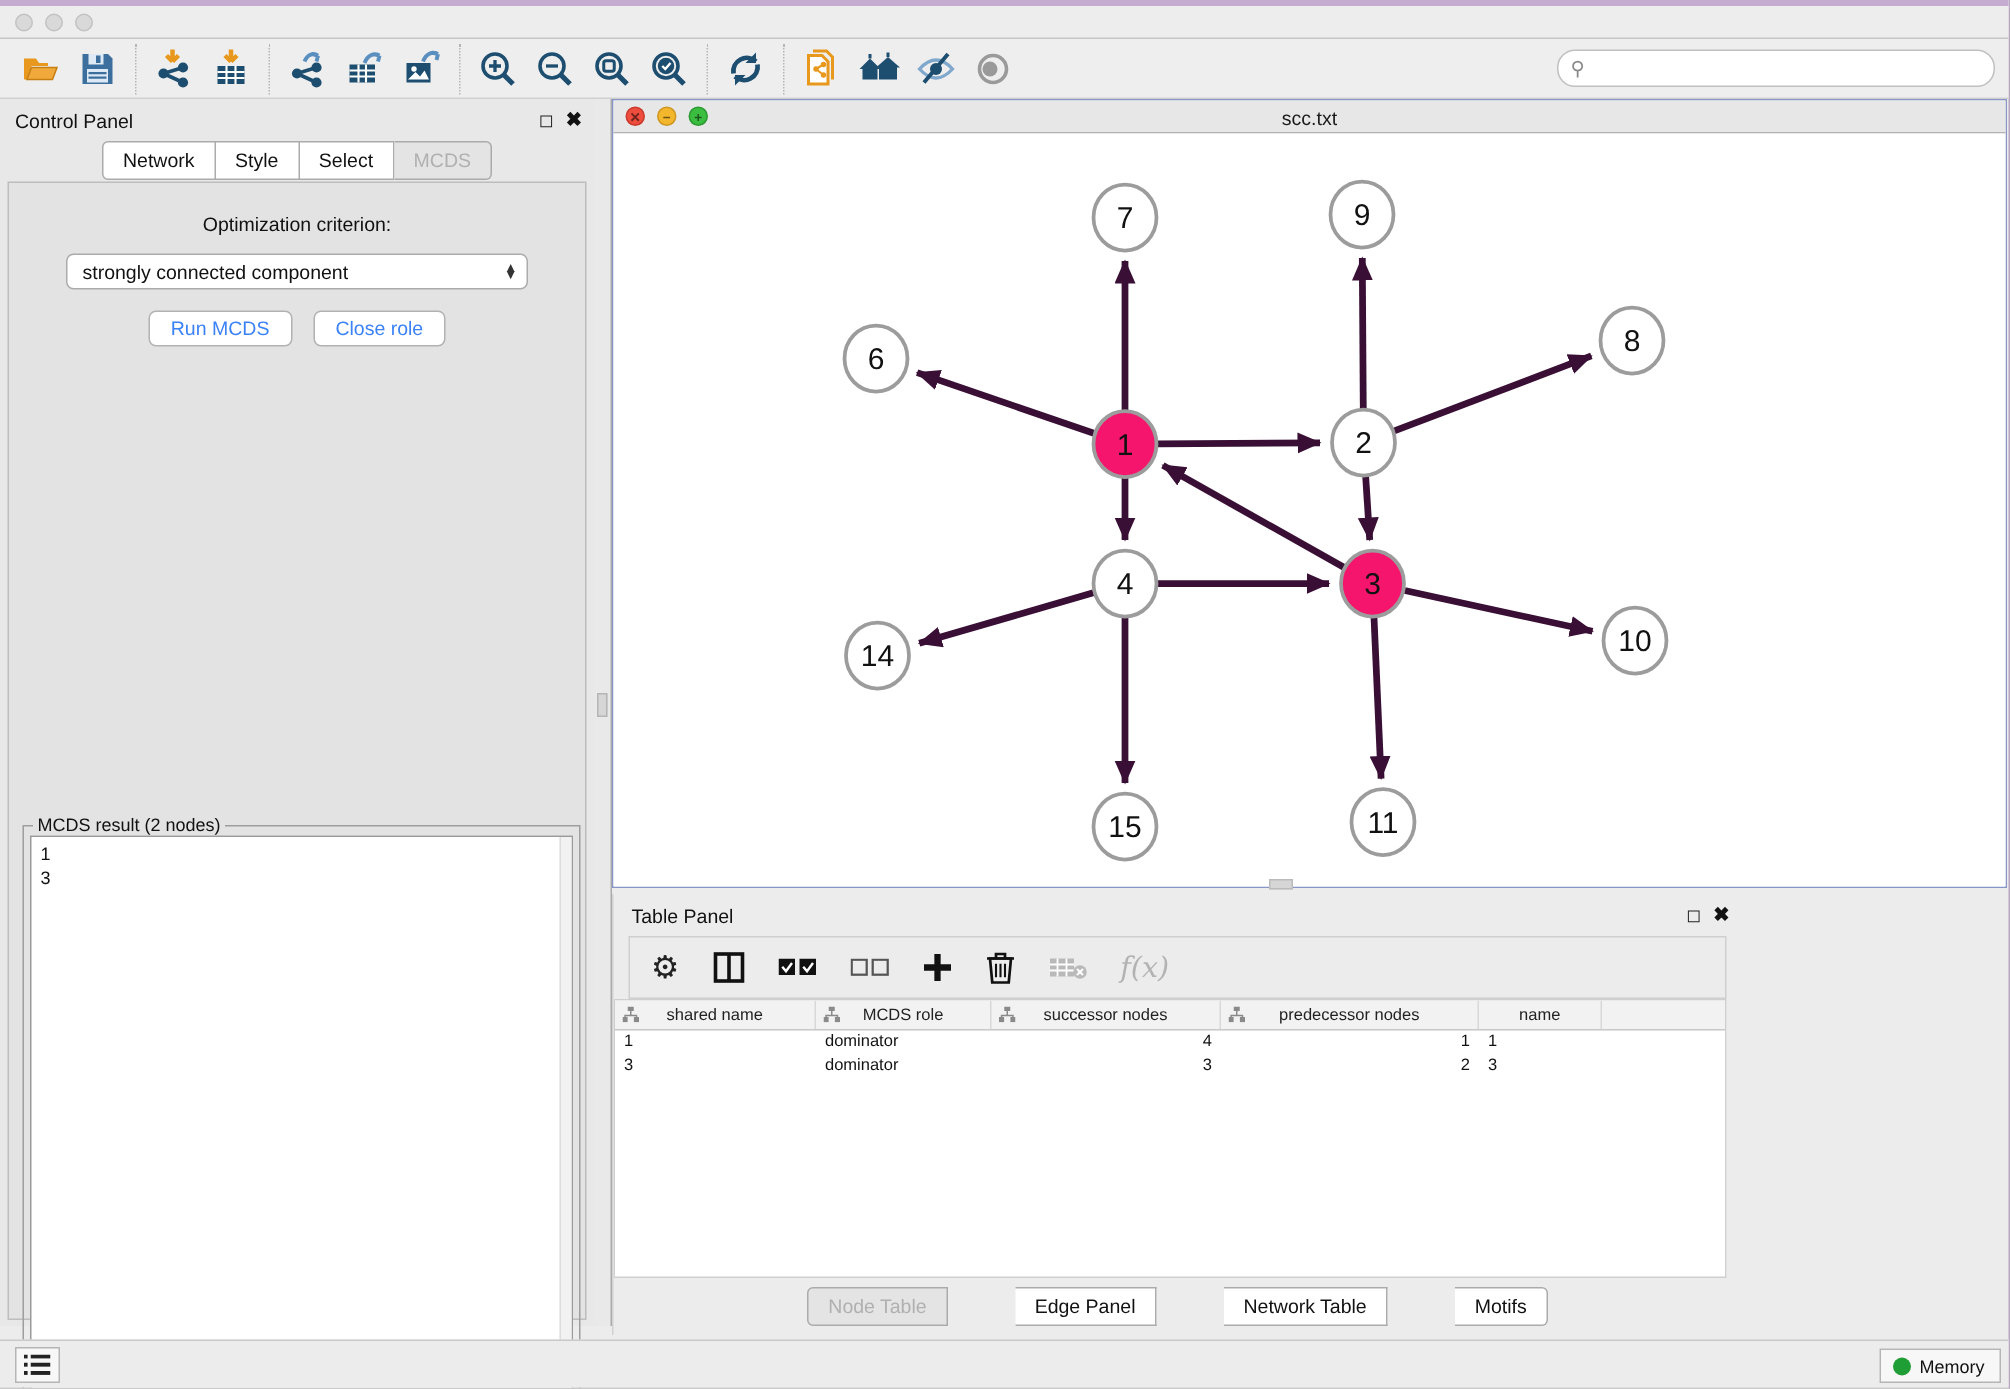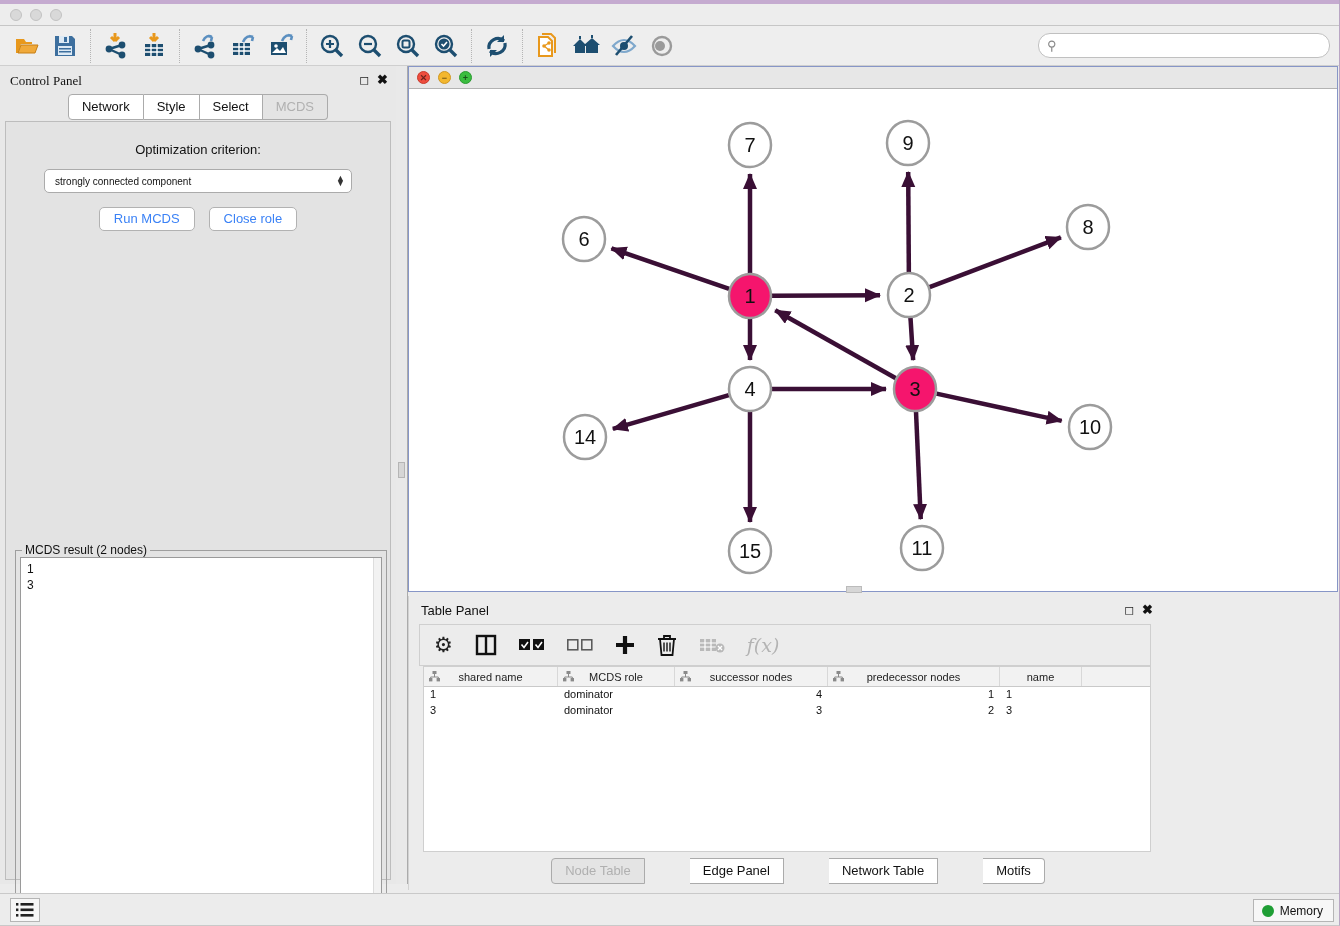--- a/index.html
+++ b/index.html
@@ -28,39 +28,39 @@
   .tb-icon { width:30px; height:30px; display:flex; align-items:center; justify-content:center; margin:0 4px; }
   .tb-sep { width:1px; height:34px; border-left:1px dotted #b5b5b5; margin:0 6px; }
   .search-wrap { position:absolute; right:10px; top:7px; width:292px; height:25px;
     background:#fff; border:1px solid #c0c0c0; border-radius:12px; display:flex; align-items:center; padding-left:8px; }
   .search-wrap .mag { font-size:13px; color:#888; }
   .search-input { border:none; outline:none; background:transparent; font-size:12px; width:250px; margin-left:4px;
     font-family:"Liberation Sans", sans-serif; }
 
   
   .control-panel { position:absolute; left:0; top:66px; width:396px; height:818px; background:#e8e8e8; }
-  .panel-head { position:relative; height:28px;font-family:Liberation Serif, serif; }
+  .panel-head { position:relative; height:28px; }
   .panel-title { position:absolute; left:10px; top:7px; font-size:13px; color:#111; }
   .panel-btns { position:absolute; right:8px; top:6px; display:flex; gap:8px; align-items:center; }
   .float-glyph { font-size:12px; color:#222; }
   .close-glyph { font-size:13px; font-weight:bold; color:#111; }
 
   .seg-tabs { display:flex; justify-content:center; }
   .seg { border:1px solid #ababab; border-left:none; background:#fff; font-size:13px;
     padding:4px 13px 5px; color:#111; }
   .seg:first-child { border-left:1px solid #ababab; border-radius:4px 0 0 4px;text-align:center; }
   .seg:last-child { border-radius:0 4px 4px 0; }
   .seg.disabled-active { background:#e4e4e4; color:#b0b0b0; }
 
   .cp-content { position:absolute; left:5px; right:5px; top:55px; bottom:4px;
     background:#e3e3e3; border:1px solid #bdbdbd; }
   .opt-label { text-align:center; margin-top:20px; font-size:13px; color:#111; }
   .combo { margin:12px auto 0; width:308px; height:24px; background:#fff; border:1px solid #ababab;
     border-radius:5px; display:flex; align-items:center; padding:0 6px 0 10px; }
-  .combo .val { flex:1; font-size:10px; color:#111; }
+  .combo .val { flex:1; font-size:13px; color:#111; }
   .combo .updown { display:flex; flex-direction:column; line-height:5px; font-size:9px; color:#333; }
   .btn-row { display:flex; justify-content:center; gap:14px; margin-top:14px; }
   .aq-btn { background:#fff; border:1px solid #b2b2b2; border-radius:5px; font-size:13px;
     padding:3px 14px 4px; color:#3b82f6; font-family:"Liberation Sans", sans-serif; }
 
   .result-box { position:absolute; left:9px; width:372px; top:428px; height:382px;
     border:1px solid #9e9e9e; }
   .result-legend { position:absolute; left:6px; top:-8px; background:#e3e3e3; padding:0 3px;
     font-size:12px; color:#111; }
   .result-inner { position:absolute; left:4px; right:4px; top:6px; bottom:4px; background:#fff;
@@ -90,29 +90,29 @@
   .hgrip { position:absolute; left:846px; top:586px; width:16px; height:7px; background:#d6d6d6; border:1px solid #bbb; }
 
   
   .table-panel { position:absolute; left:408px; top:596px; width:753px; height:294px; background:#ececec;
     border-left:1px solid #d2d2d2; }
   .tp-head { position:relative; height:26px; }
   .tp-toolbar { position:absolute; left:10px; right:10px; top:28px; height:42px;
     background:#ececec; border:1px solid #cfcfcf; display:flex; align-items:center; padding-left:14px; }
   .tp-ico { margin-right:22px; display:flex; align-items:center; justify-content:center; }
   .fx { font-family:"DejaVu Serif", serif; font-style:italic; font-size:19px; color:#b3b3b3; }
-  .tp-table { position:absolute; left:14px; right:10px; top:70px; height:186px; background:#fff;
+  .tp-table { position:absolute; left:0; right:10px; top:70px; height:186px; background:#fff;
     border:1px solid #cfcfcf; overflow:hidden; }
   .thead { display:flex; background:#f2f2f2; border-bottom:1px solid #c9c9c9; height:20px; }
   .th { display:flex; align-items:center; justify-content:center; gap:4px;
     border-right:1px solid #d8d8d8; font-size:11px; color:#222; position:relative; }
   .th .tree-ico { position:absolute; left:5px; }
   .trow { display:flex; height:16px; }
   .td { font-size:11px; color:#111; padding:1px 6px 0; overflow:hidden; white-space:nowrap; }
-  .tp-tabs { position:absolute; left:13px; width:100%; bottom:6px; display:flex; justify-content:center;gap:45px; }
+  .tp-tabs { position:absolute; left:0; width:100%; bottom:6px; display:flex; justify-content:center;gap:45px; }
 
   
   .statusbar { position:absolute; left:0; bottom:0; width:1340px; height:32px; background:#ececec;
     border-top:1px solid #c9c9c9; }
   .list-btn { position:absolute; left:10px; top:4px; width:30px; height:24px; background:#f7f7f7;
     border:1px solid #b5b5b5; display:flex; align-items:center; justify-content:center; }
   .memory-btn { position:absolute; right:6px; top:5px; height:23px; background:#f7f7f7;
     border:1px solid #b5b5b5; display:flex; align-items:center; gap:6px; padding:0 10px 0 8px; font-size:12px; color:#111; }
   .memdot { width:12px; height:12px; border-radius:50%; background:#1f9e35; }
 
@@ -309,20 +309,21 @@
 
 <div class="vsplit">
   <div class="grip"></div>
 </div>
 
 <div class="net-window">
   <div class="net-titlebar">
     <span class="mac-btn mb-close">✕</span>
     <span class="mac-btn mb-min">−</span>
     <span class="mac-btn mb-max">+</span>
+    <span class="net-title">scc.txt</span>
   </div>
   <div class="net-canvas">
     <svg id="graph-svg" width="928" height="502" viewBox="0 0 928 502">
         <defs>
           <marker id="arrow" markerUnits="userSpaceOnUse" markerWidth="20" markerHeight="16" refX="15" refY="7" orient="auto">
             <path d="M0,0 L16,7 L0,14 z" fill="#3a0f35"></path>
           </marker>
         </defs>
         <line x1="341" y1="185" x2="341" y2="85" stroke="#3a0f35" stroke-width="4.5" marker-end="url(#arrow)"></line>
         <line x1="320.1924875913935" y1="199.85525176330984" x2="202.42808453861764" y2="159.4180772210916" stroke="#3a0f35" stroke-width="4.5" marker-end="url(#arrow)"></line>

